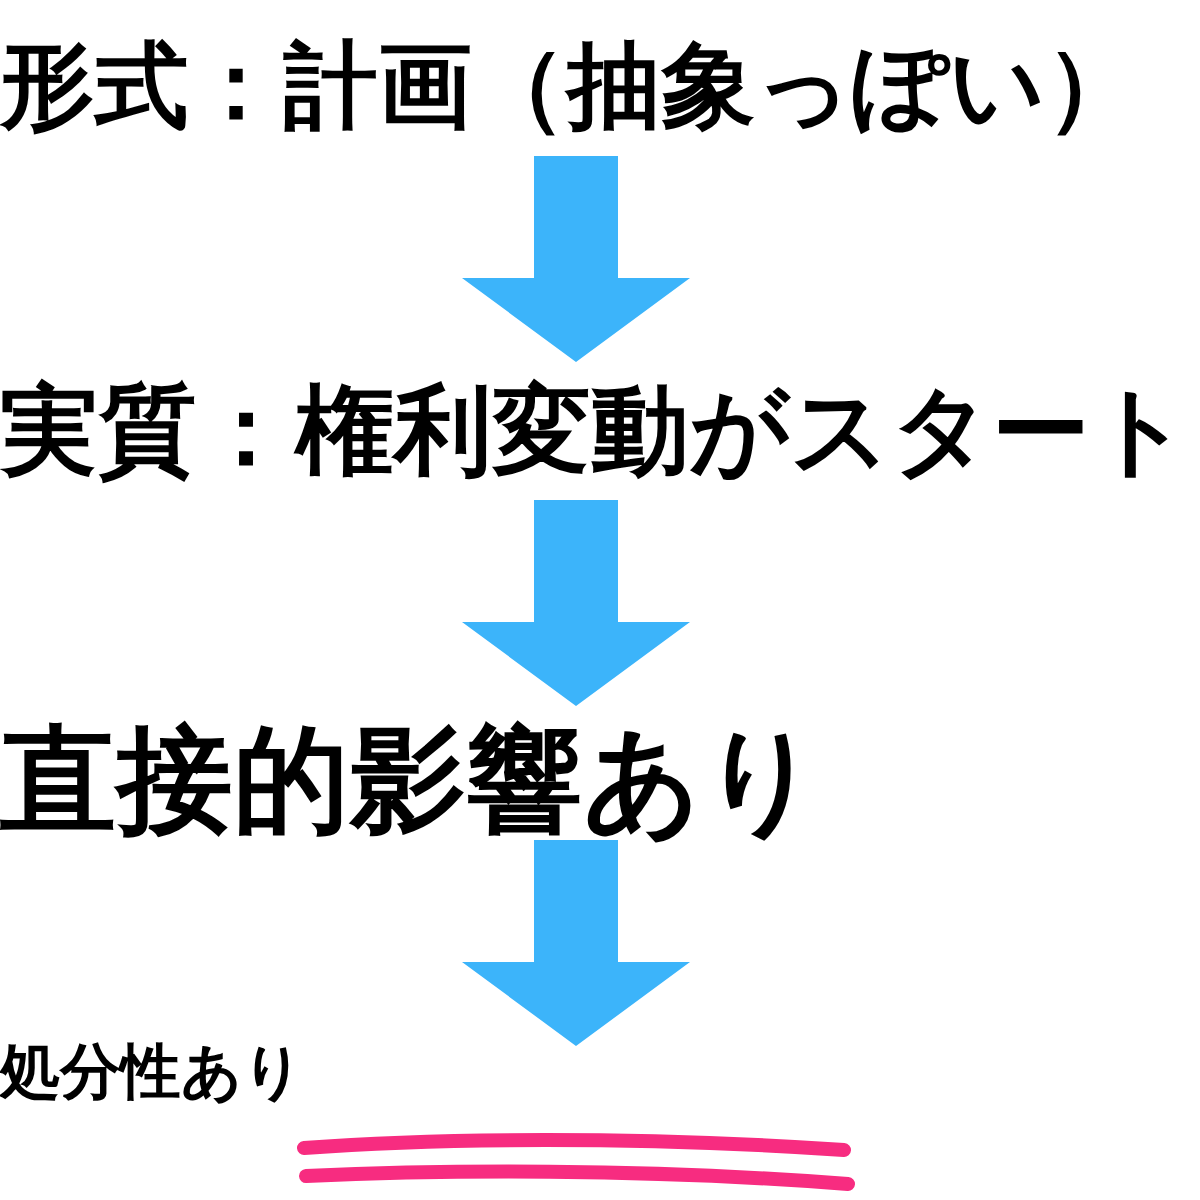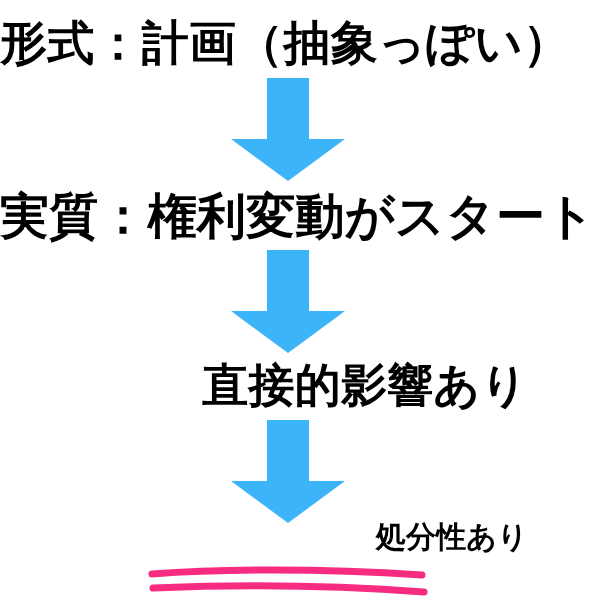--- a/index.html
+++ b/index.html
@@ -19,21 +19,21 @@
     position: relative;
     width: 600px;
     height: 600px;
     background: #ffffff;
   }
 
   .flow-step {
     position: absolute;
     left: 0;
     width: 528px;
-    text-align: right;
+    text-align: left;
     white-space: nowrap;
   }
 
   .step-text {
     display: inline-block;
     color: #000000;
     font-weight: bold;
     line-height: 1;
     letter-spacing: 0.005em;
     font-family: "Liberation Sans", "DejaVu Sans", sans-serif;
@@ -42,21 +42,21 @@
   
   #step-1 { top: 19px; }
   #step-1 .step-text { font-size: 47px; }
 
   
   #step-2 { top: 192px; }
   #step-2 .step-text { font-size: 49px; }
 
   
   #step-3 { top: 362px; }
-  #step-3 .step-text { font-size: 46px; }
+  #step-3 .step-text { font-size: 58px; }
 
   
   #step-4 { top: 522px; }
   #step-4 .step-text { font-size: 30px; }
 
   
   .flow-arrow {
     position: absolute;
     left: 231px;
     width: 114px;

